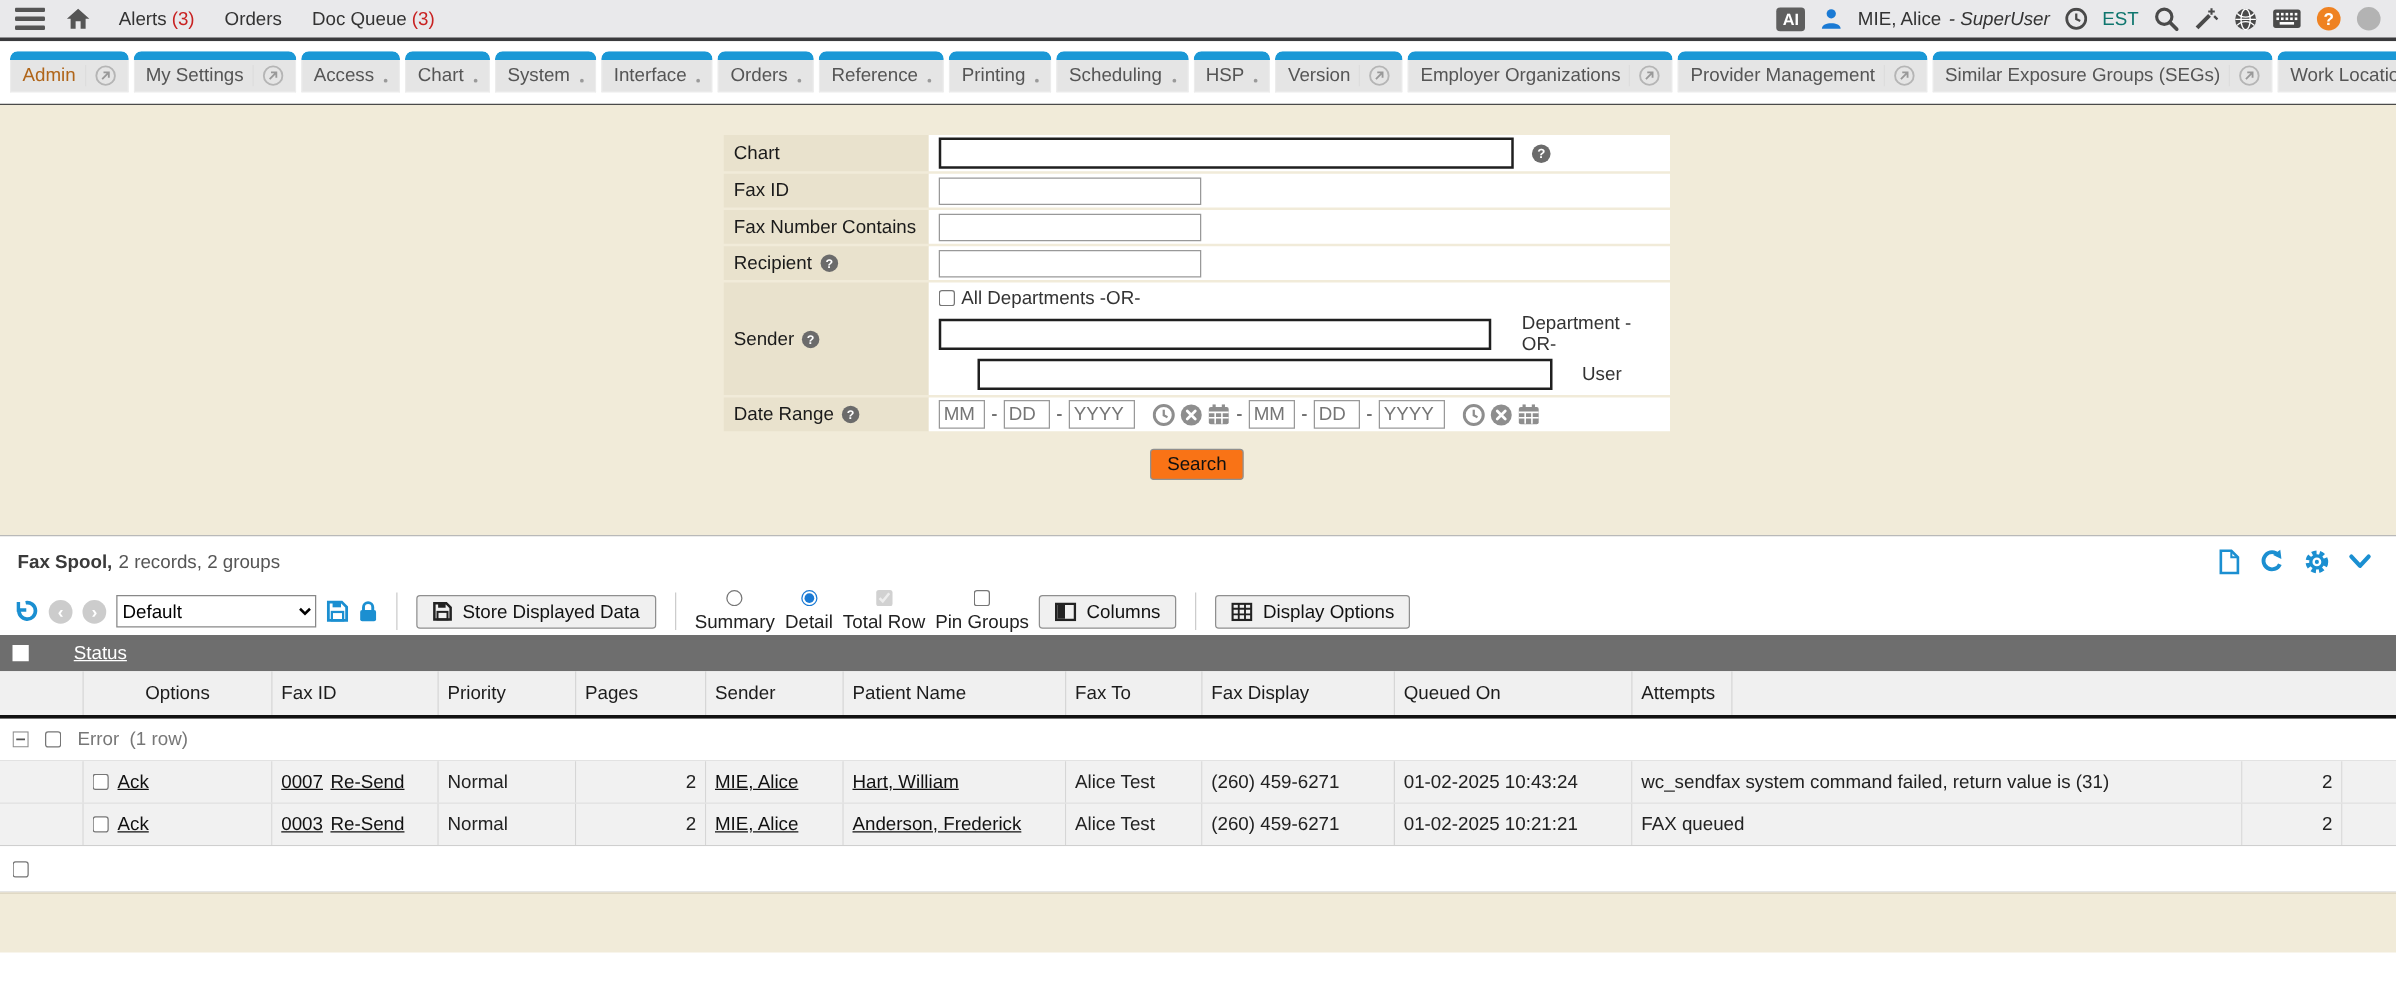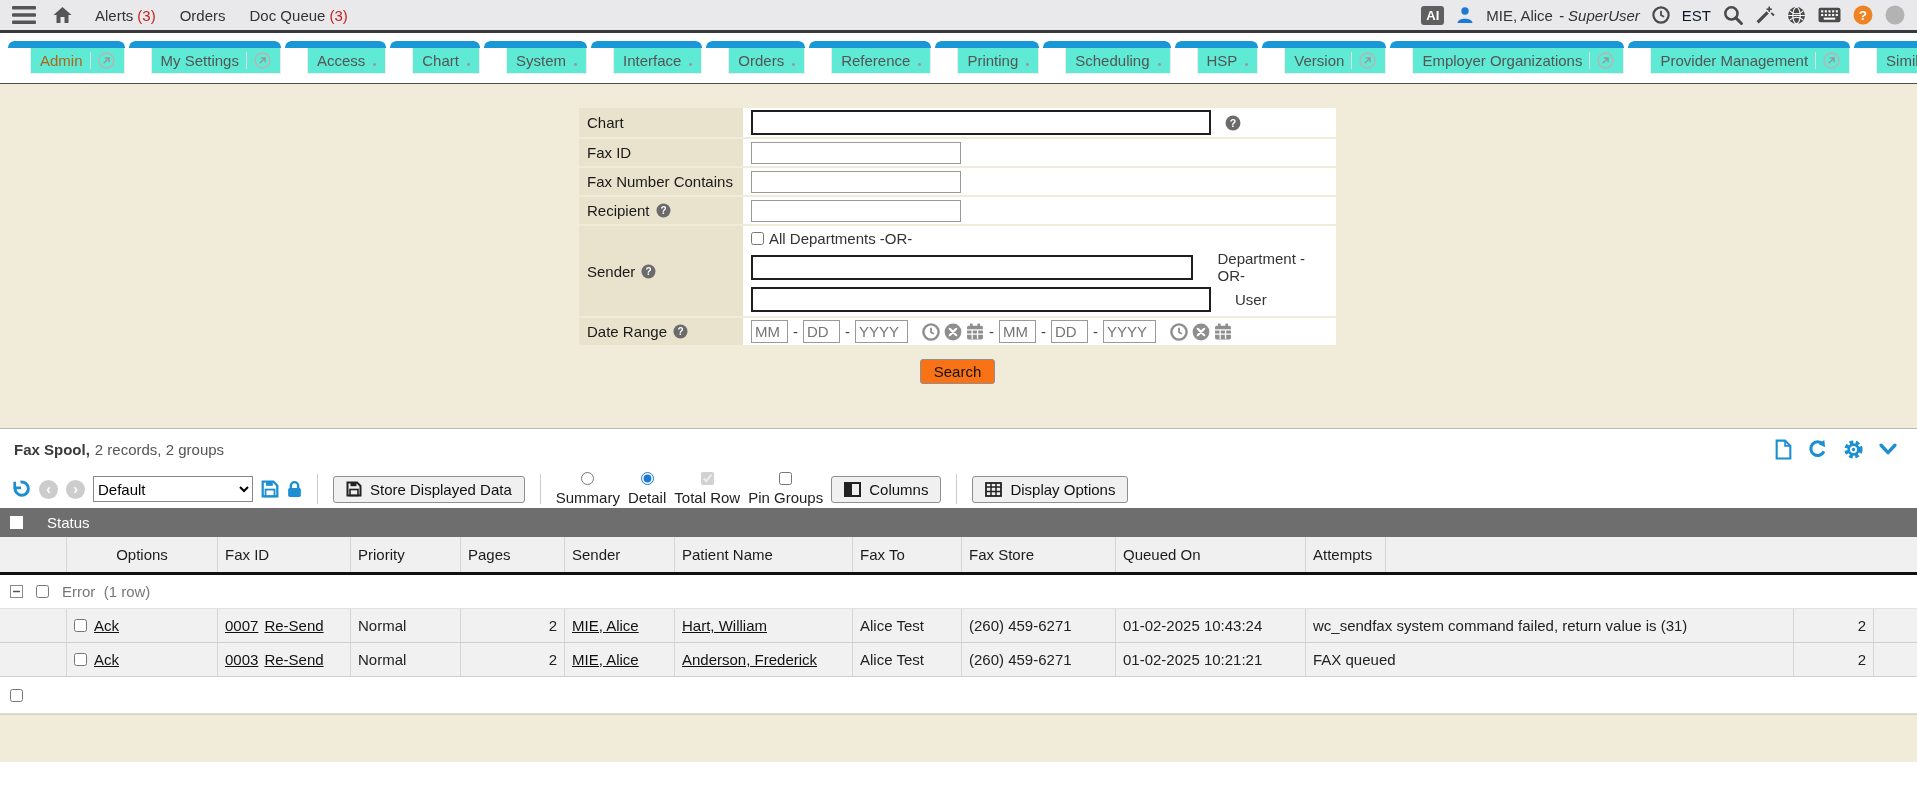--- a/index.html
+++ b/index.html
@@ -15,48 +15,48 @@
   .topbar { height:33px; background:#e9e9eb; border-bottom:3px solid #3a3a3c;
             display:flex; align-items:center; padding:0 12px; gap:16px; }
   .topnav { display:flex; align-items:center; gap:24px; margin-left:6px; }
   .navitem { color:#333; white-space:nowrap; }
   .navitem .count { color:#c82121; margin-left:4px; }
   .topbar-right { margin-left:auto; display:flex; align-items:center; gap:12px; }
   .ai-badge { background:#5f5f5f; color:#fff; font-weight:bold; font-size:13px;
               padding:2px 5px; border-radius:3px; }
   .user-name { color:#333; }
   .user-role { color:#333; font-style:italic; margin-left:6px; }
-  .tz { color:#0f172a; }
+  .tz { color:#0f766e; }
 
   
   .tabbar { height:51px; background:#fff; border-bottom:1px solid #4a4a4a;
             display:flex; align-items:flex-start; gap:4px; padding:8px 0 0 8px;
             white-space:nowrap; overflow:hidden; }
   .tab { border-radius:6px 6px 0 0; overflow:hidden; flex:none; cursor:pointer; }
   .tab-cap { height:7px; background:#1a98d6; border-radius:6px 6px 0 0; }
   .tab-body { display:flex; align-items:center; gap:7px; padding:4px 9px;
-              background:#5eead4; border:1px solid #ececec; border-top:none;margin-left:22px; }
+              background:#e5e5e5; border:1px solid #ececec; border-top:none; }
   .tab-label { color:#555; }
   .tab-label.admin { color:#b06519; }
   .tab-sep { width:1px; align-self:stretch; background:#ddd; }
   .tab-dot { width:3px; height:3px; border-radius:50%; background:#9a9a9a;
              align-self:flex-end; margin:0 0 3px 1px; }
 
   
   .form-section { height:344px; background:#f1ebd9; padding-top:24px; overflow:hidden; }
   .form-table { margin-left:579px; width:757px; }
   .frow { display:flex; margin-bottom:2px; }
   .flabel { width:164px; flex:none; background:#e9e2cd; padding:0 8px;
             display:flex; align-items:center; gap:6px; color:#1a1a1a; }
   .fvalue { flex:1; background:#fff; padding:2px 8px; display:flex; align-items:center; min-height:27px; }
   input.txt { font:inherit; padding:1px 4px; height:22px; border:1px solid #999; width:210px; background:#fff; }
   .chart-input { width:460px; height:25px; border:2px solid #1f1f1f; font:inherit; padding:1px 4px; }
   .q-gap { margin-left:14px; }
   .sender-block { display:flex; flex-direction:column; gap:3px; width:100%; padding:2px 0; }
-  .sender-line { display:flex; align-items:center; gap:24px; color:#333; }
+  .sender-line { display:flex; align-items:center; gap:24px; color:#333;justify-content:center; }
   .sender-input { width:460px; height:25px; border:2px solid #1f1f1f; font:inherit; padding:1px 4px; }
   .chk-label { display:flex; align-items:center; gap:5px; color:#333; }
   .date-line { display:flex; align-items:center; gap:4px; }
   .date-input { height:23px; border:1px solid #999; font:inherit; padding:1px 3px; color:#666; background:#fff; }
   .d-mm,.d-dd { width:37px; } .d-yy { width:53px; }
   .dash { color:#444; margin:0 1px; }
   .dategap { width:6px; }
   .search-row { width:757px; margin-left:579px; text-align:center; margin-top:14px; }
   .btn { font:inherit; padding:3px 13px; background:#f97316; border:1px solid #8f8f8f;
          border-radius:3px; color:#111; cursor:pointer; }
@@ -79,21 +79,21 @@
   .tbtn { display:flex; align-items:center; gap:8px; font:inherit; padding:4px 12px;
           background:#f0f0f0; border:1px solid #8f8f8f; border-radius:3px; color:#111; cursor:pointer; }
   label.opt { display:flex; align-items:center; gap:4px; color:#222; cursor:pointer;flex-direction:column; }
   input[type="radio"],input[type="checkbox"] { margin:0; }
   .radio-detail { accent-color:#1a7ad4; }
 
   
   .group-bar { height:29px; background:#6e6e6e; display:flex; align-items:center;
                padding:0 10px; color:#fff; }
   .gb-check { width:13px; height:13px; background:#fff; flex:none; cursor:pointer; }
-  .gb-label { margin-left:24px; }
+  .gb-label { margin-left:36px;text-decoration:underline; }
 
   .grid-header { height:38px; background:#f0f0f0; border-bottom:3px solid #111;
                  display:flex; align-items:stretch; color:#1c1c1c; }
   .cell { padding:0 7px; display:flex; align-items:center; border-right:1px solid #d6d6d6;
           overflow:hidden; white-space:nowrap; flex:none; }
   .c0{width:67px;} .c1{width:151px;} .c2{width:133px;} .c3{width:110px;} .c4{width:104px;}
   .c5{width:110px;} .c6{width:178px;} .c7{width:109px;} .c8{width:154px;} .c9{width:190px;}
   .c10{width:488px;} .c11{width:80px;} .c12{flex:1; border-right:none;}
   .center { justify-content:center; }
   .num { justify-content:flex-end; }
@@ -561,21 +561,21 @@
 
   <div class="grid-header">
     <div class="cell c0"></div>
     <div class="cell c1 center">Options</div>
     <div class="cell c2">Fax ID</div>
     <div class="cell c3">Priority</div>
     <div class="cell c4">Pages</div>
     <div class="cell c5">Sender</div>
     <div class="cell c6">Patient Name</div>
     <div class="cell c7">Fax To</div>
-    <div class="cell c8">Fax Store</div>
+    <div class="cell c8">Fax Display</div>
     <div class="cell c9">Queued On</div>
     <div class="cell c11">Attempts</div>
     <div class="cell c12"></div>
   </div>
 
   <div class="group-row">
     <svg width="13" height="13" viewBox="0 0 13 13">
       <rect x="0.5" y="0.5" width="12" height="12" fill="#fff" stroke="#8a8a8a"></rect>
       <line x1="3" y1="6.5" x2="10" y2="6.5" stroke="#555" stroke-width="1.5"></line>
     </svg>

